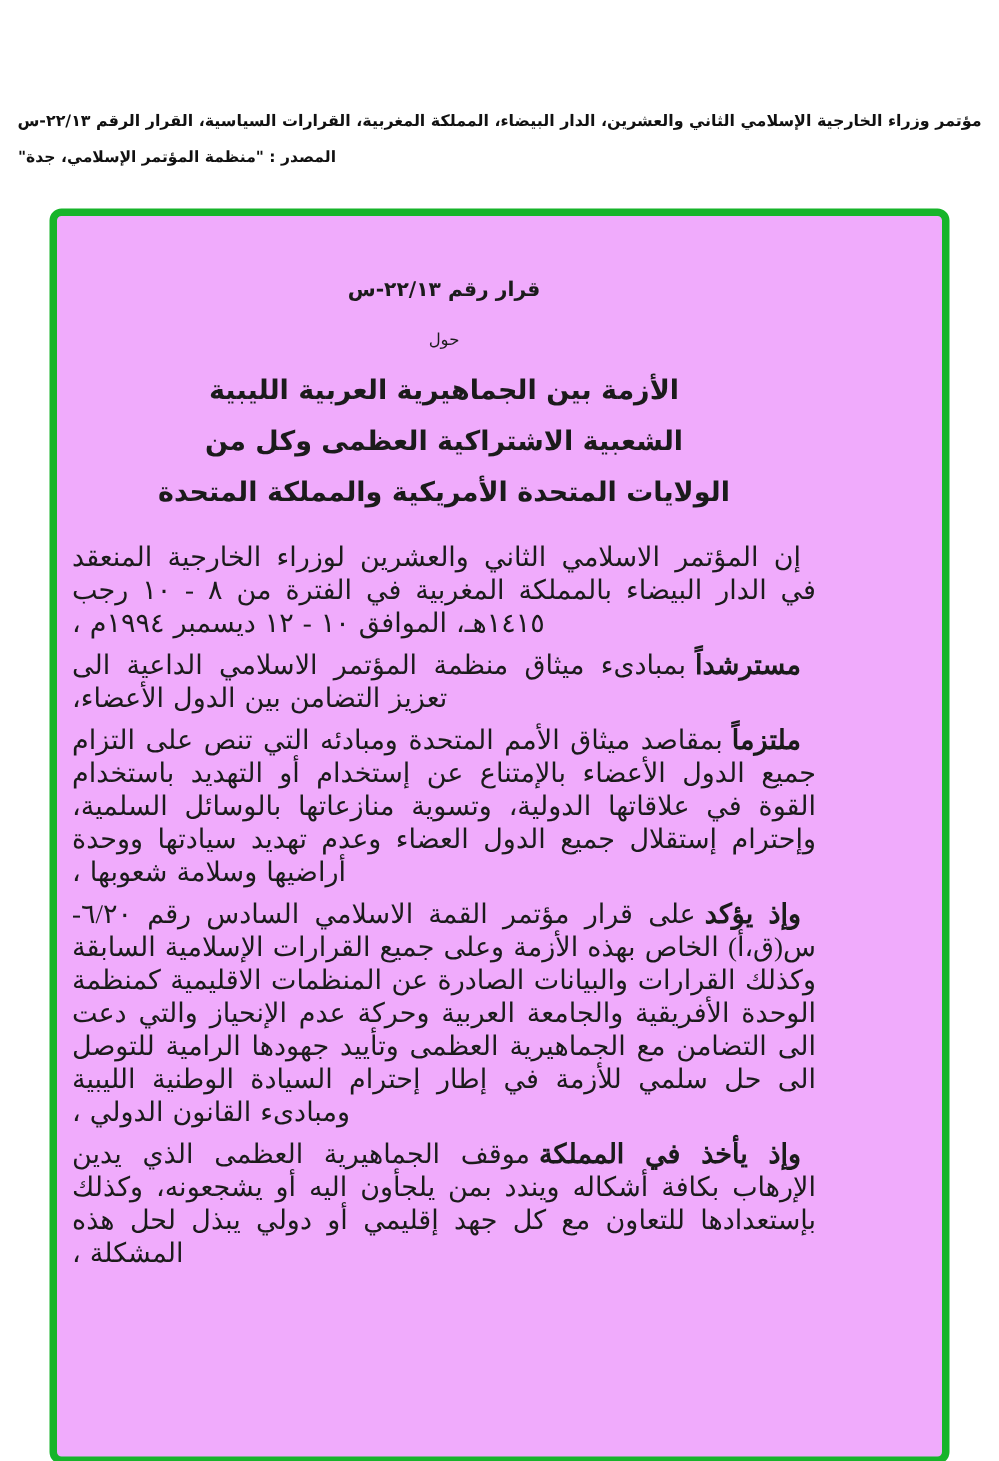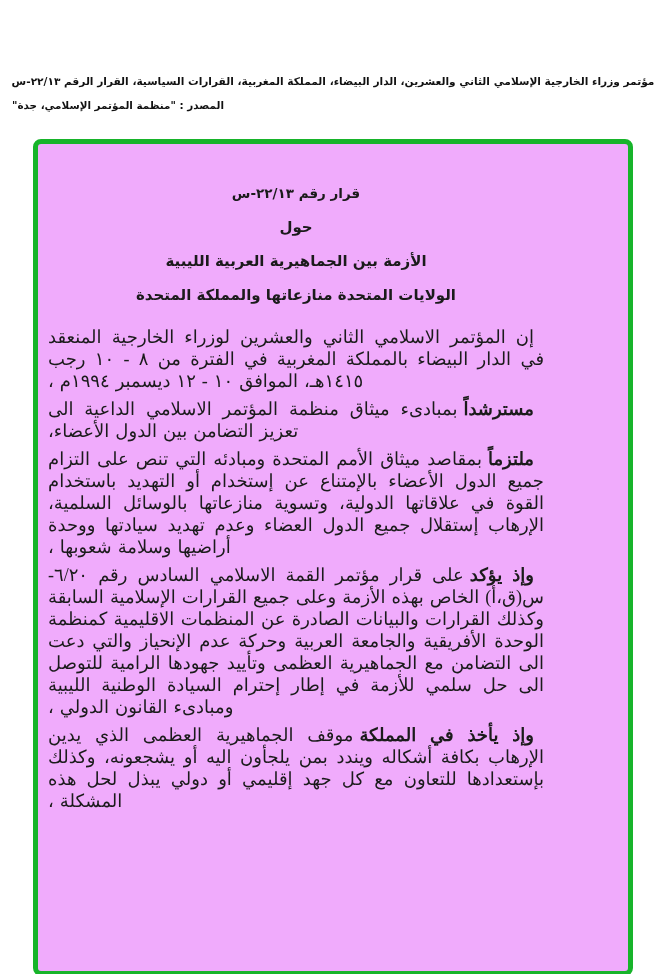--- a/index.html
+++ b/index.html
@@ -41,22 +41,22 @@
     direction:rtl;
   }
   
   .title-block{
     text-align:center;
     direction:rtl;
     line-height:34px;
     margin:0 0 14px 0;
   }
   .res-no{font-size:13.5px;font-weight:bold;}
-  .about{font-size:15px;font-weight:bold;}
-  .title-line{font-size:15px;font-weight:bold;}
+  .about{font-size:11px;font-weight:normal;}
+  .title-line{font-size:18px;font-weight:bold;}
   
   .para{
     margin:0 0 6px 0;
     direction:rtl;
     text-align:justify;
     text-align-last:left;
     font-size:18px;
     line-height:22px;
     word-spacing:1.5px;
     text-indent:10px;
@@ -80,29 +80,30 @@
   <div class="hdr1">مؤتمر وزراء الخارجية الإسلامي الثاني والعشرين، الدار البيضاء، المملكة المغربية، القرارات السياسية، القرار الرقم ٢٢/١٣-س</div>
   <div class="hdr2">المصدر :  "منظمة المؤتمر الإسلامي، جدة"</div>
 
   <div class="green-box" style="border-color: rgb(23, 180, 42);">
     <div class="doc">
 
       <div class="title-block">
         <div class="res-no">قرار رقم ٢٢/١٣-س</div>
         <div class="about">حول</div>
         <div class="title-line">الأزمة بين الجماهيرية العربية الليبية</div>
-        <div class="title-line">الولايات المتحدة منازعاتها والمملكة المتحدة</div>
+        <div class="title-line">الشعبية الاشتراكية العظمى وكل من</div>
+        <div class="title-line">الولايات المتحدة الأمريكية والمملكة المتحدة</div>
       </div>
 
       <p class="para"><span>إن المؤتمر الاسلامي الثاني والعشرين لوزراء الخارجية المنعقد في الدار البيضاء بالمملكة المغربية في الفترة من ٨ - ١٠ رجب ١٤١٥هـ، الموافق ١٠ - ١٢ ديسمبر ١٩٩٤م ،</span></p>
 
 
       <p class="para"><b class="lead">مسترشداً</b><span>بمبادىء ميثاق منظمة المؤتمر الاسلامي الداعية الى تعزيز التضامن بين الدول الأعضاء،</span></p>
 
-      <p class="para"><b class="lead">ملتزماً</b><span>بمقاصد ميثاق الأمم المتحدة ومبادئه التي تنص على التزام جميع الدول الأعضاء بالإمتناع عن إستخدام أو التهديد باستخدام القوة في علاقاتها الدولية، وتسوية منازعاتها بالوسائل السلمية، الإرهاب إستقلال جميع الدول العضاء وعدم تهديد سيادتها ووحدة أراضيها وسلامة شعوبها ،</span></p>
+      <p class="para"><b class="lead">ملتزماً</b><span>بمقاصد ميثاق الأمم المتحدة ومبادئه التي تنص على التزام جميع الدول الأعضاء بالإمتناع عن إستخدام أو التهديد باستخدام القوة في علاقاتها الدولية، وتسوية منازعاتها بالوسائل السلمية، وإحترام إستقلال جميع الدول العضاء وعدم تهديد سيادتها ووحدة أراضيها وسلامة شعوبها ،</span></p>
 
       <p class="para"><b class="lead">وإذ يؤكد</b><span>على قرار مؤتمر القمة الاسلامي السادس رقم ٦/٢٠-س(ق،أ) الخاص بهذه الأزمة وعلى جميع القرارات الإسلامية السابقة وكذلك القرارات والبيانات الصادرة عن المنظمات الاقليمية كمنظمة الوحدة الأفريقية والجامعة العربية وحركة عدم الإنحياز والتي دعت الى التضامن مع الجماهيرية العظمى وتأييد جهودها الرامية للتوصل الى حل سلمي للأزمة في إطار إحترام السيادة الوطنية الليبية ومبادىء القانون الدولي ،</span></p>
 
       <p class="para"><b class="lead">وإذ يأخذ في المملكة</b><span>موقف الجماهيرية العظمى الذي يدين الإرهاب بكافة أشكاله ويندد بمن يلجأون اليه أو يشجعونه، وكذلك بإستعدادها للتعاون مع كل جهد إقليمي أو دولي يبذل لحل هذه المشكلة ،</span></p>
 
     </div>
   </div>
 
   <div class="page-num">١</div>
 

